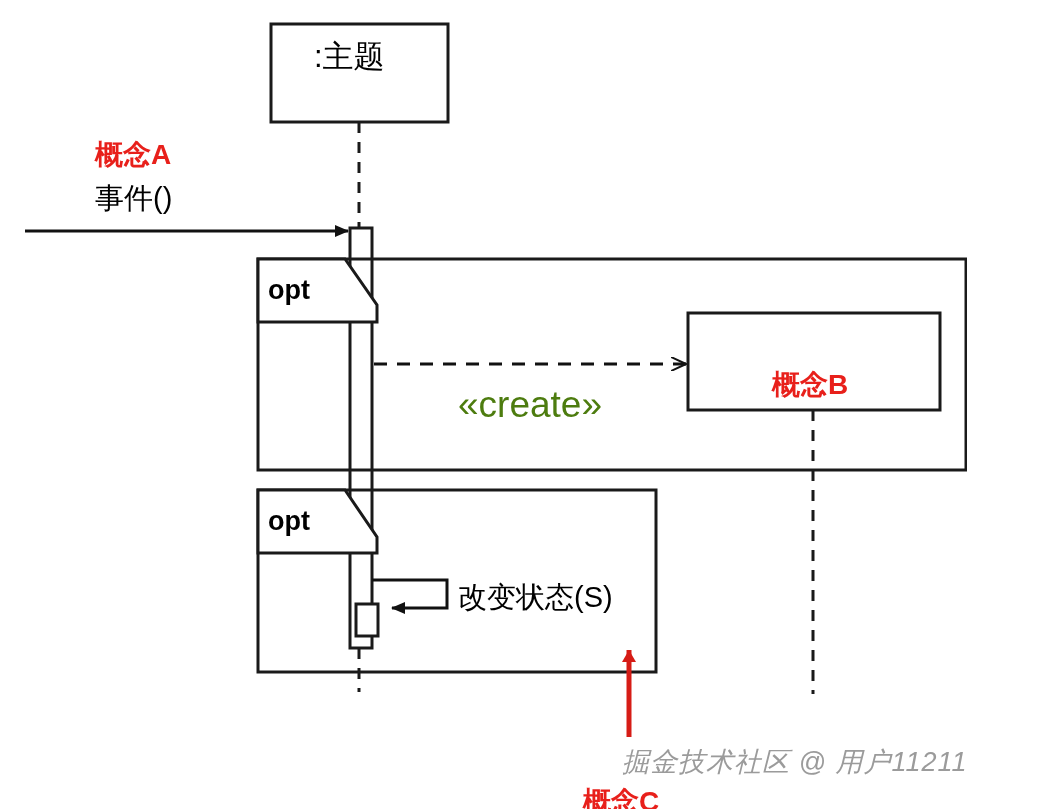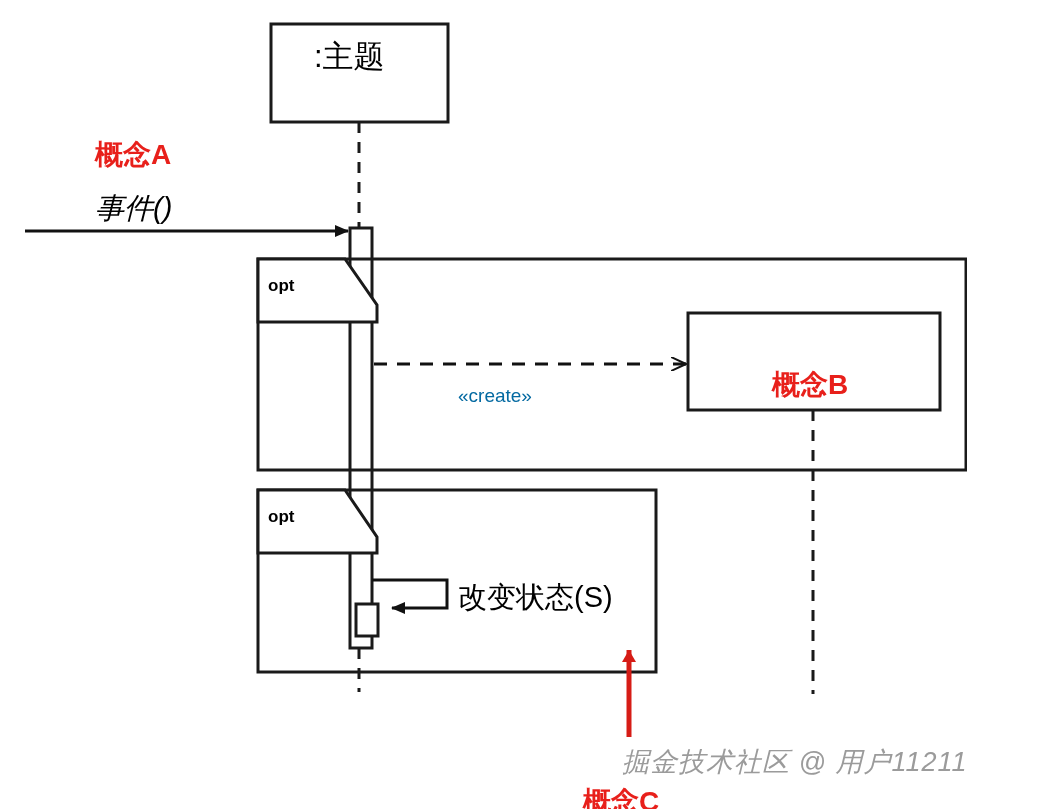--- a/index.html
+++ b/index.html
@@ -37,25 +37,25 @@
   .lbl-concept {
     font-size: 28px;
     color: #e8201b;
     font-weight: 700;
   }
   .lbl-message {
     font-size: 29px;
     color: #000000;
   }
   .lbl-stereotype {
-    font-size: 19px;
-    color: #0369a1;
+    font-size: 37px;
+    color: #4d7c0f;
   }
   .lbl-fragment {
-    font-size: 17px;
+    font-size: 27px;
     color: #000000;
     font-weight: 700;
   }
   .lbl-watermark {
     font-size: 27px;
     color: #9b9b9b;
     font-style: italic;
     letter-spacing: 1px;
   }
 </style>
@@ -115,21 +115,21 @@
 
     <rect x="356" y="604" width="22" height="32" fill="#ffffff" stroke="#1a1a1a" stroke-width="3"></rect>
 
     <line x1="629" y1="737" x2="629" y2="650" stroke="#d61c16" stroke-width="5" marker-end="url(#arrow-red)"></line>
   </svg>
 
   <div class="lbl lbl-participant" style="left:314px; top:41px;">:主题</div>
 
   <div class="lbl lbl-concept" style="left:95px; top:141px;">概念A</div>
 
-  <div class="lbl lbl-message" style="left:95px; top:194px;font-style:italic;">事件()</div>
+  <div class="lbl lbl-message" style="left:95px; top:184px;">事件()</div>
 
   <div class="lbl lbl-fragment" style="left:268px; top:277px;">opt</div>
 
   <div class="lbl lbl-stereotype" style="left:458px; top:386px;">«create»</div>
 
 
   <div class="lbl lbl-concept" style="left:772px; top:371px;text-align:center;">概念B</div>
 
   <div class="lbl lbl-fragment" style="left:268px; top:508px;">opt</div>
 

